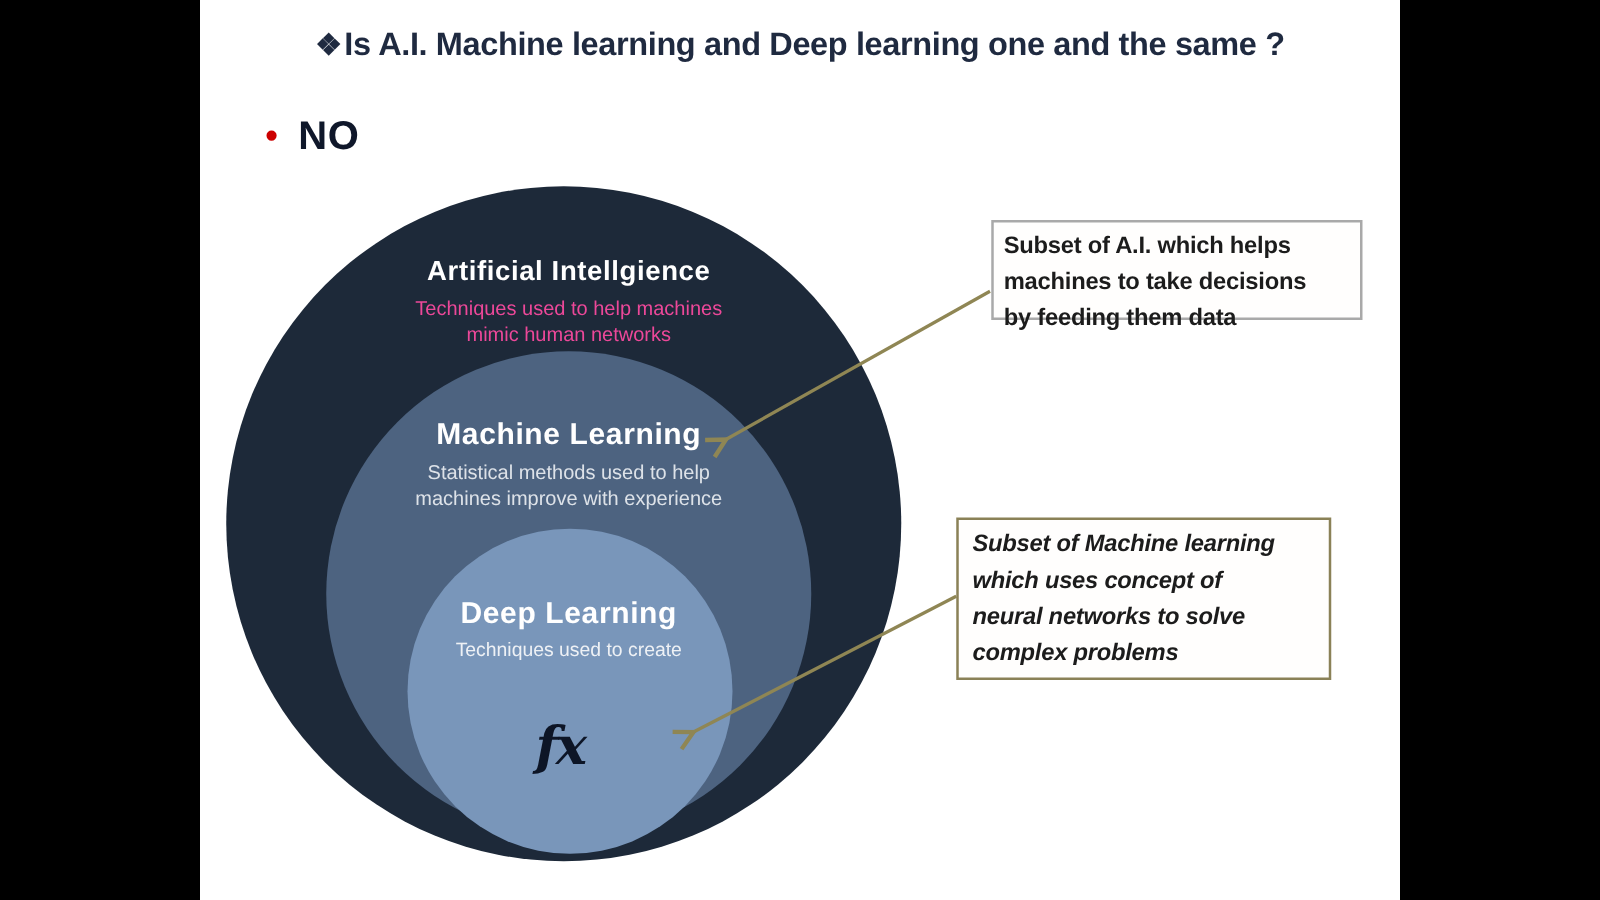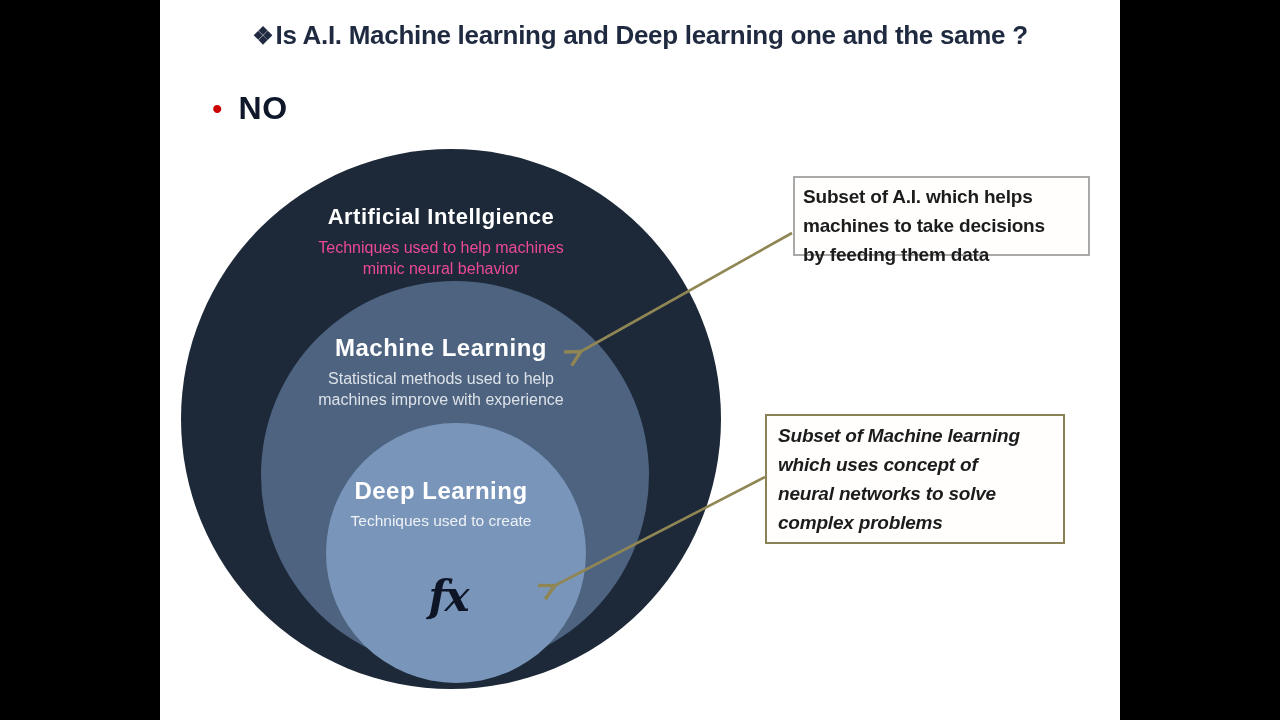--- a/index.html
+++ b/index.html
@@ -21,21 +21,21 @@
 
   .answer { position: absolute; left: 212px; top: 90px; display: flex; align-items: center; }
   .answer .dot { color: #cc0000; font-size: 30px; line-height: 30px; }
   .answer .word { color: #0f172a; font-size: 32px; font-weight: bold; margin-left: 16px; letter-spacing: 0.5px; }
 
   .circle { position: absolute; border-radius: 50%; }
   .circle.outer  { left: 181px; top: 149px; width: 540px; height: 540px; background: #1d2939; }
   .circle.middle { left: 261px; top: 281px; width: 388px; height: 388px; background: #4d6380; }
   .circle.inner  { left: 326px; top: 423px; width: 260px; height: 260px; background: #7996ba; }
 
-  .ring-text { position: absolute; left: 171px; width: 540px; text-align: center; color: #fff; }
+  .ring-text { position: absolute; left: 185px; width: 540px; text-align: center; color: #fff; }
   .ring-title { font-weight: bold; letter-spacing: 0.5px; }
   .ai-title  { top: 204px; font-size: 22px; }
   .ai-desc   { top: 237px; font-size: 16px; line-height: 21px; color: #ec4899; }
   .ml-title  { top: 334px; font-size: 24px; }
   .ml-desc   { top: 368px; font-size: 16px; line-height: 21px; color: #dde2e8; }
   .dl-title  { top: 477px; font-size: 24px; }
   .dl-desc   { top: 510px; font-size: 15.5px; line-height: 21px; color: #eef1f5; text-align: center; }
   .fx {
     position: absolute; left: 178px; top: 572px; width: 540px; text-align: center;
     font-family: "DejaVu Serif", serif; font-style: italic; font-weight: bold;
@@ -71,21 +71,21 @@
     <span class="word">NO</span>
   </div>
 
   <div class="circle outer"></div>
   <div class="circle middle"></div>
   <div class="circle inner"></div>
 
   <div class="ring-text ring-title ai-title">Artificial Intellgience</div>
   <div class="ring-text ai-desc">
     <div>Techniques used to help machines</div>
-    <div>mimic neural behavior</div>
+    <div>mimic human networks</div>
   </div>
 
   <div class="ring-text ring-title ml-title">Machine Learning</div>
   <div class="ring-text ml-desc">
     <div>Statistical methods used to help</div>
     <div>machines improve with experience</div>
   </div>
 
   <div class="ring-text ring-title dl-title">Deep Learning</div>
   <div class="ring-text dl-desc">

